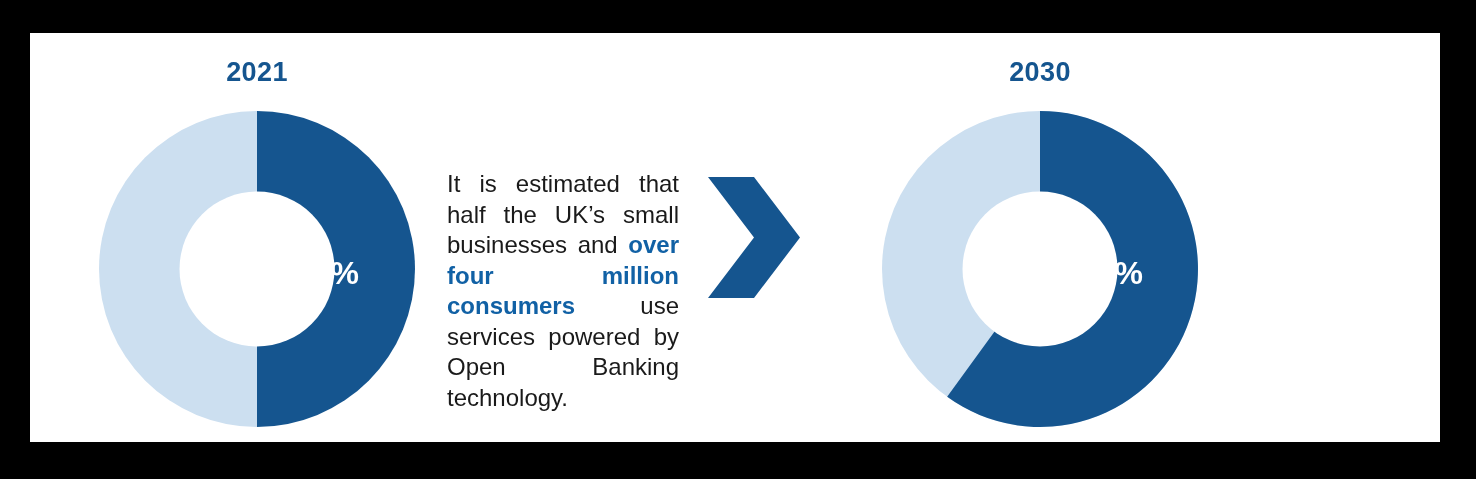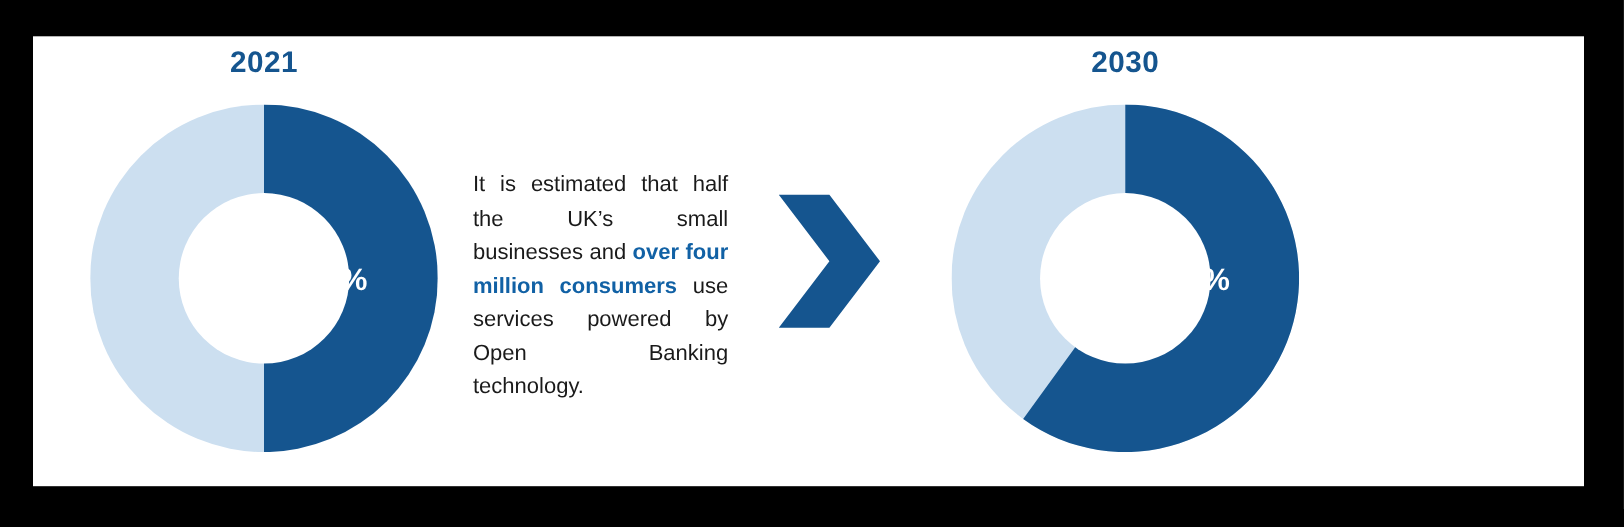--- a/index.html
+++ b/index.html
@@ -28,22 +28,23 @@
     left: 30px;
     top: 33px;
     width: 1410px;
     height: 409px;
     background: #ffffff;
   }
 
   
   .panel {
     position: absolute;
-    top: 0;
+    top: 16px;
     height: 409px;
+    margin-left: 17px;
   }
   #panel-2021 { left: 0px;   width: 640px; }
   #panel-2023 { left: 782px; width: 628px; }
 
   
   .year-label {
     position: absolute;
     top: 8px;
     width: 316px;
     text-align: center;
@@ -66,33 +67,33 @@
   #panel-2023 .donut-wrap { left: 53px; }
 
   .donut-svg {
     display: block;
     width: 316px;
     height: 316px;
   }
 
   .donut-value {
     position: absolute;
-    font-size: 28px;
+    font-size: 32px;
     font-weight: bold;
     color: #ffffff;
     white-space: nowrap;
   }
   #value-2021 { left: 196px; top: 144px; }
   #value-2023 { left: 197px; top: 144px; }
 
   
   .description {
     position: absolute;
     top: 120px;
-    font-size: 20px;
+    font-size: 24px;
     line-height: 30.5px;
     color: #1a1a1a;
     text-align: justify;
     text-justify: inter-word;
   }
   #desc-2021 { left: 400px; width: 232px; }
   #desc-2023 { left: 406px; width: 228px; }
 
   .description .highlight {
     color: #1161A5;

